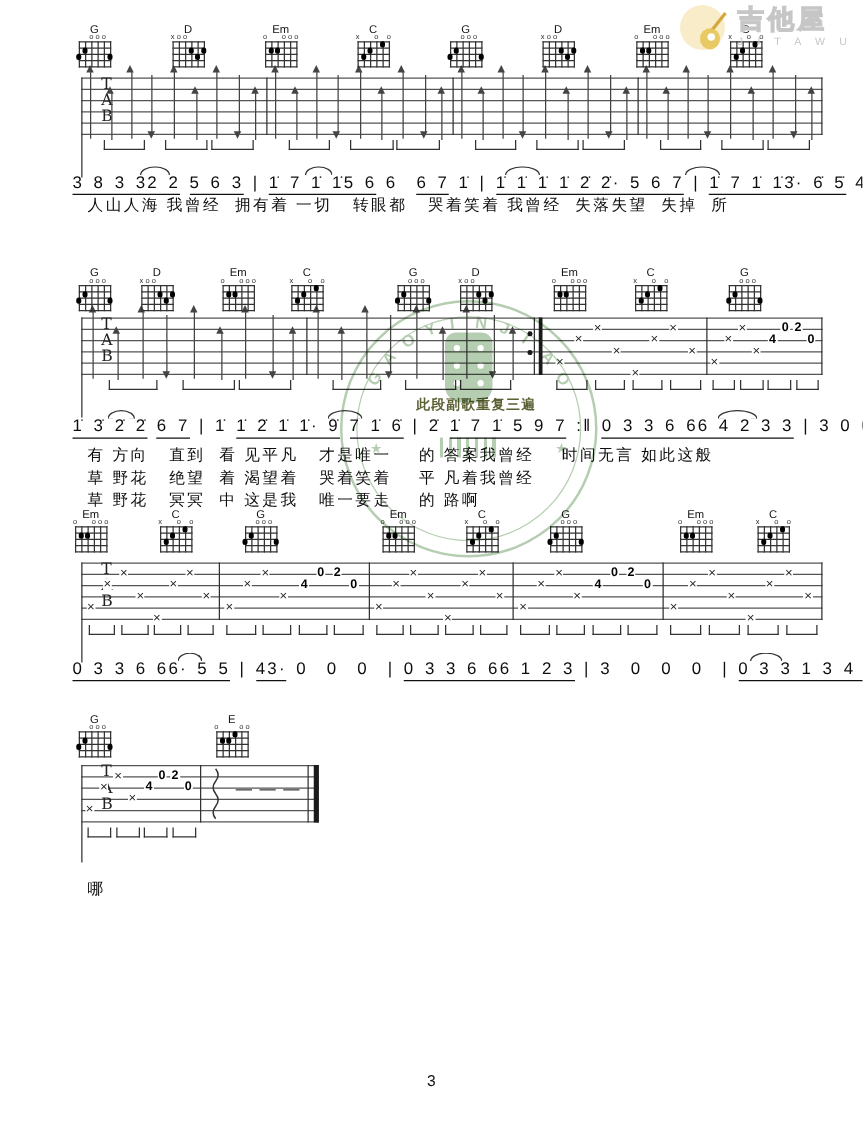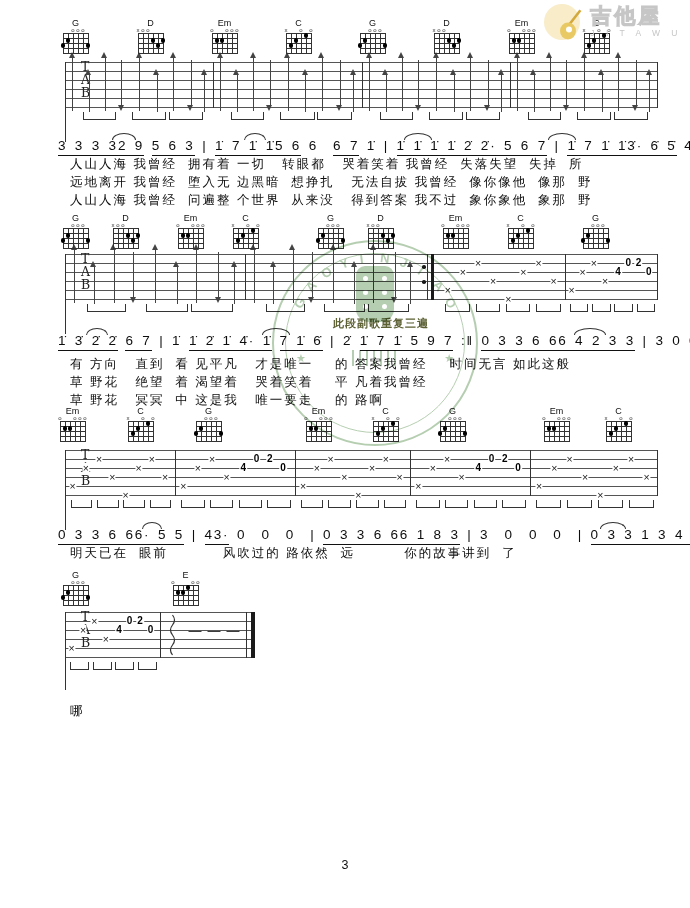--- a/index.html
+++ b/index.html
@@ -414,28 +414,26 @@
       <div class="arr dn" style="left: 570.8px;">
         <div class="hd"></div>
       </div>
       <div class="arr up short" style="left: 584.12px;">
         <div class="hd"></div>
       </div>
       <div class="beam" style="left: 462.76px; width: 31.08px;"></div>
       <div class="beam" style="left: 511.6px; width: 32.56px;"></div>
       <div class="beam" style="left: 548.6px; width: 32.56px;"></div>
     </div>
-    <div class="jp" style="left: 58px; top: 138px;"><span class="u">3 3 3 32 9</span><span> </span><span class="u">5 6 3</span><span> | </span><span class="u">1̇ 7 1̇ 1̇5 6</span><span> 6  </span><span class="u">6 7</span><span> 1̇ | </span><span class="u">1̇ 1̇ 1̇ 1̇ 2̇ 2̇· 5 6 7</span><span> | </span><span class="u">1̇ 7 1̇ 1̇3̇· 6̇ 5̇</span><span> 4̇ |</span></div>
+    <div class="jp" style="left: 58px; top: 138px;"><span class="u">3 8 3 32 2</span><span> </span><span class="u">5 6 3</span><span> | </span><span class="u">1̇ 7 1̇ 1̇5 6</span><span> 6  </span><span class="u">6 7</span><span> 1̇ | </span><span class="u">1̇ 1̇ 1̇ 1̇ 2̇ 2̇· 5 6 7</span><span> | </span><span class="u">1̇ 7 1̇ 1̇3̇· 6̇ 5̇</span><span> 4̇ |</span></div>
     <div class="slur" style="left: 112px; top: 133px; width: 22px;"></div>
     <div class="slur" style="left: 244px; top: 133px; width: 20px;"></div>
     <div class="slur" style="left: 404px; top: 133px; width: 26px;"></div>
     <div class="slur" style="left: 548px; top: 133px; width: 26px;"></div>
     <div class="lyr" style="left: 70px; top: 156px;">人山人海 我曾经  拥有着 一切   转眼都   哭着笑着 我曾经  失落失望  失掉  所</div>
-    <div class="lyr" style="left: 70px; top: 174px;">远地离开 我曾经  堕入无 边黑暗  想挣扎   无法自拔 我曾经  像你像他  像那  野</div>
-    <div class="lyr" style="left: 70px; top: 192px;">人山人海 我曾经  问遍整 个世界  从来没   得到答案 我不过  象你象他  象那  野</div>
     <div class="chord" style="left: 61px; top: 214px;">
       <div class="cnm">G</div>
       <div class="cgrid">
         <div class="cvl" style="left: 0px;"></div>
         <div class="cvl" style="left: 5px;"></div>
         <div class="cvl" style="left: 10px;"></div>
         <div class="cvl" style="left: 15px;"></div>
         <div class="cvl" style="left: 20px;"></div>
         <div class="cvl" style="left: 25px;"></div>
         <div class="chl" style="top: 0px;"></div>
@@ -723,21 +721,21 @@
       <div class="xm" style="left: 539.99px; top: 27px;">×</div>
       <div class="fret" style="left: 553.01px; top: 18px;">4</div>
       <div class="fret" style="left: 563.24px; top: 9px;">0</div>
       <div class="fret" style="left: 573.47px; top: 9px;">2</div>
       <div class="fret" style="left: 583.7px; top: 18px;">0</div>
       <div class="beam" style="left: 504.65px; width: 16.74px;"></div>
       <div class="beam" style="left: 526.97px; width: 16.74px;"></div>
       <div class="beam" style="left: 549.29px; width: 16.74px;"></div>
       <div class="beam" style="left: 571.61px; width: 16.74px;"></div>
     </div>
-    <div class="jp" style="left: 58px; top: 333px;"><span class="u">1̇ 3̇ 2̇ 2̇</span><span> </span><span class="u">6 7</span><span> | 1̇ </span><span class="u">1̇ 2̇ 1̇ 4̇· 1̇</span><span> </span><span class="u">7 1̇ 6̇</span><span> | 2̇ </span><span class="u">1̇ 7 1̇ 5 9 7</span><span> :‖ </span><span class="u">0 3 3 6 66 4 2 3 3</span><span> | 3 0 0 0 |</span></div>
+    <div class="jp" style="left: 58px; top: 333px;"><span class="u">1̇ 3̇ 2̇ 2̇</span><span> </span><span class="u">6 7</span><span> | 1̇ </span><span class="u">1̇ 2̇ 1̇ 1̇· 9̇</span><span> </span><span class="u">7 1̇ 6̇</span><span> | 2̇ </span><span class="u">1̇ 7 1̇ 5 9 7</span><span> :‖ </span><span class="u">0 3 3 6 66 4 2 3 3</span><span> | 3 0 0 0 |</span></div>
     <div class="slur" style="left: 86px; top: 328px; width: 20px;"></div>
     <div class="slur" style="left: 262px; top: 328px; width: 26px;"></div>
     <div class="slur" style="left: 574px; top: 328px; width: 30px;"></div>
     <div class="lyr" style="left: 70px; top: 374px;">草 野花   绝望  着 渴望着   哭着笑着    平 凡着我曾经</div>
     <div class="lyr" style="left: 70px; top: 356px;">有 方向   直到  看 见平凡   才是唯一    的 答案我曾经    时间无言 如此这般</div>
     <div class="lyr" style="left: 70px; top: 392px;">草 野花   冥冥  中 这是我   唯一要走    的 路啊</div>
     <div class="chord" style="left: 58px; top: 407px;">
       <div class="cnm">Em</div>
       <div class="cgrid">
         <div class="cvl" style="left: 0px;"></div>
@@ -983,24 +981,23 @@
       <div class="xm" style="left: 520.04px; top: 27px;">×</div>
       <div class="xm" style="left: 535.4px; top: 45px;">×</div>
       <div class="xm" style="left: 550.76px; top: 18px;">×</div>
       <div class="xm" style="left: 566.12px; top: 9px;">×</div>
       <div class="xm" style="left: 581.48px; top: 27px;">×</div>
       <div class="beam" style="left: 471.4px; width: 23.04px;"></div>
       <div class="beam" style="left: 502.12px; width: 23.04px;"></div>
       <div class="beam" style="left: 532.84px; width: 23.04px;"></div>
       <div class="beam" style="left: 563.56px; width: 23.04px;"></div>
     </div>
-    <div class="jp" style="left: 58px; top: 527px;"><span class="u">0 3 3 6 66· 5 5</span><span> | </span><span class="u">43·</span><span> 0  0  0  | </span><span class="u">0 3 3 6 66 1 8 3</span><span> | 3  0  0  0  | </span><span class="u">0 3 3 1 3 4 44 3</span></div>
+    <div class="jp" style="left: 58px; top: 527px;"><span class="u">0 3 3 6 66· 5 5</span><span> | </span><span class="u">43·</span><span> 0  0  0  | </span><span class="u">0 3 3 6 66 1 2 3</span><span> | 3  0  0  0  | </span><span class="u">0 3 3 1 3 4 44 3</span></div>
     <div class="slur" style="left: 142px; top: 522px; width: 18px;"></div>
     <div class="slur" style="left: 600px; top: 522px; width: 24px;"></div>
-    <div class="lyr" style="left: 70px; top: 545px;">明天已在  眼前          风吹过的 路依然  远         你的故事讲到  了</div>
     <div class="chord" style="left: 61px; top: 571px;">
       <div class="cnm">G</div>
       <div class="cgrid">
         <div class="cvl" style="left: 0px;"></div>
         <div class="cvl" style="left: 5px;"></div>
         <div class="cvl" style="left: 10px;"></div>
         <div class="cvl" style="left: 15px;"></div>
         <div class="cvl" style="left: 20px;"></div>
         <div class="cvl" style="left: 25px;"></div>
         <div class="chl" style="top: 0px;"></div>

